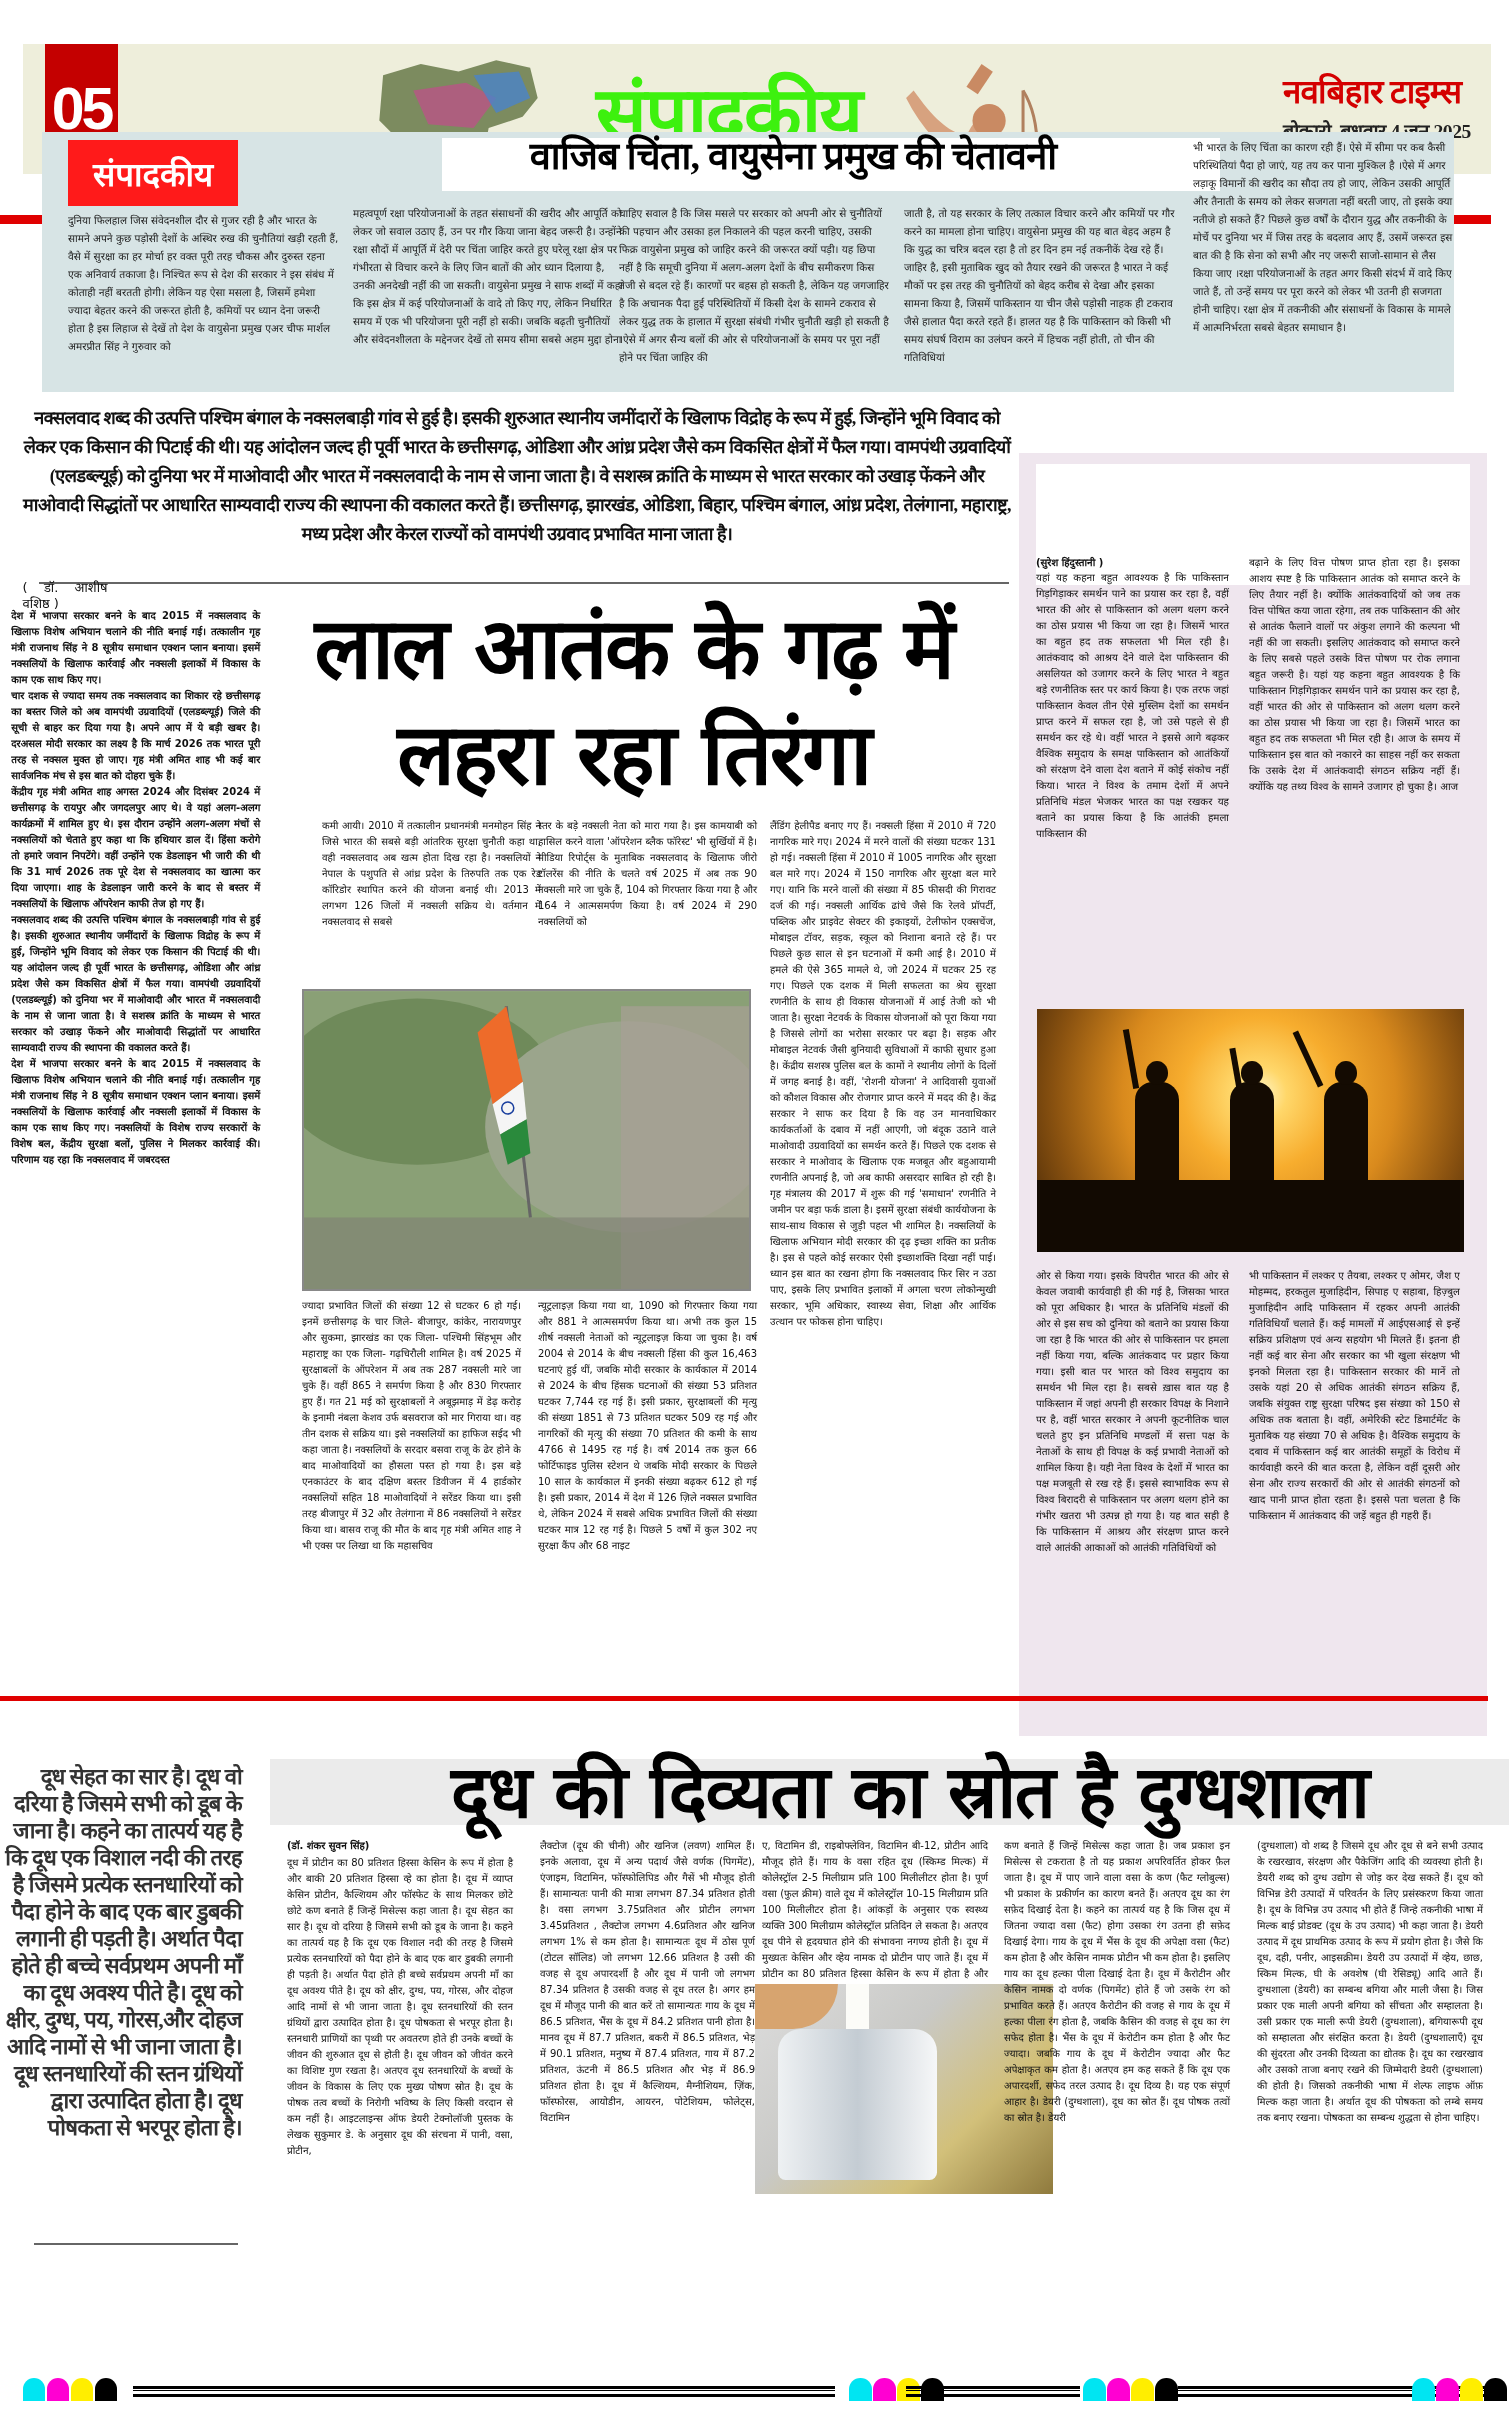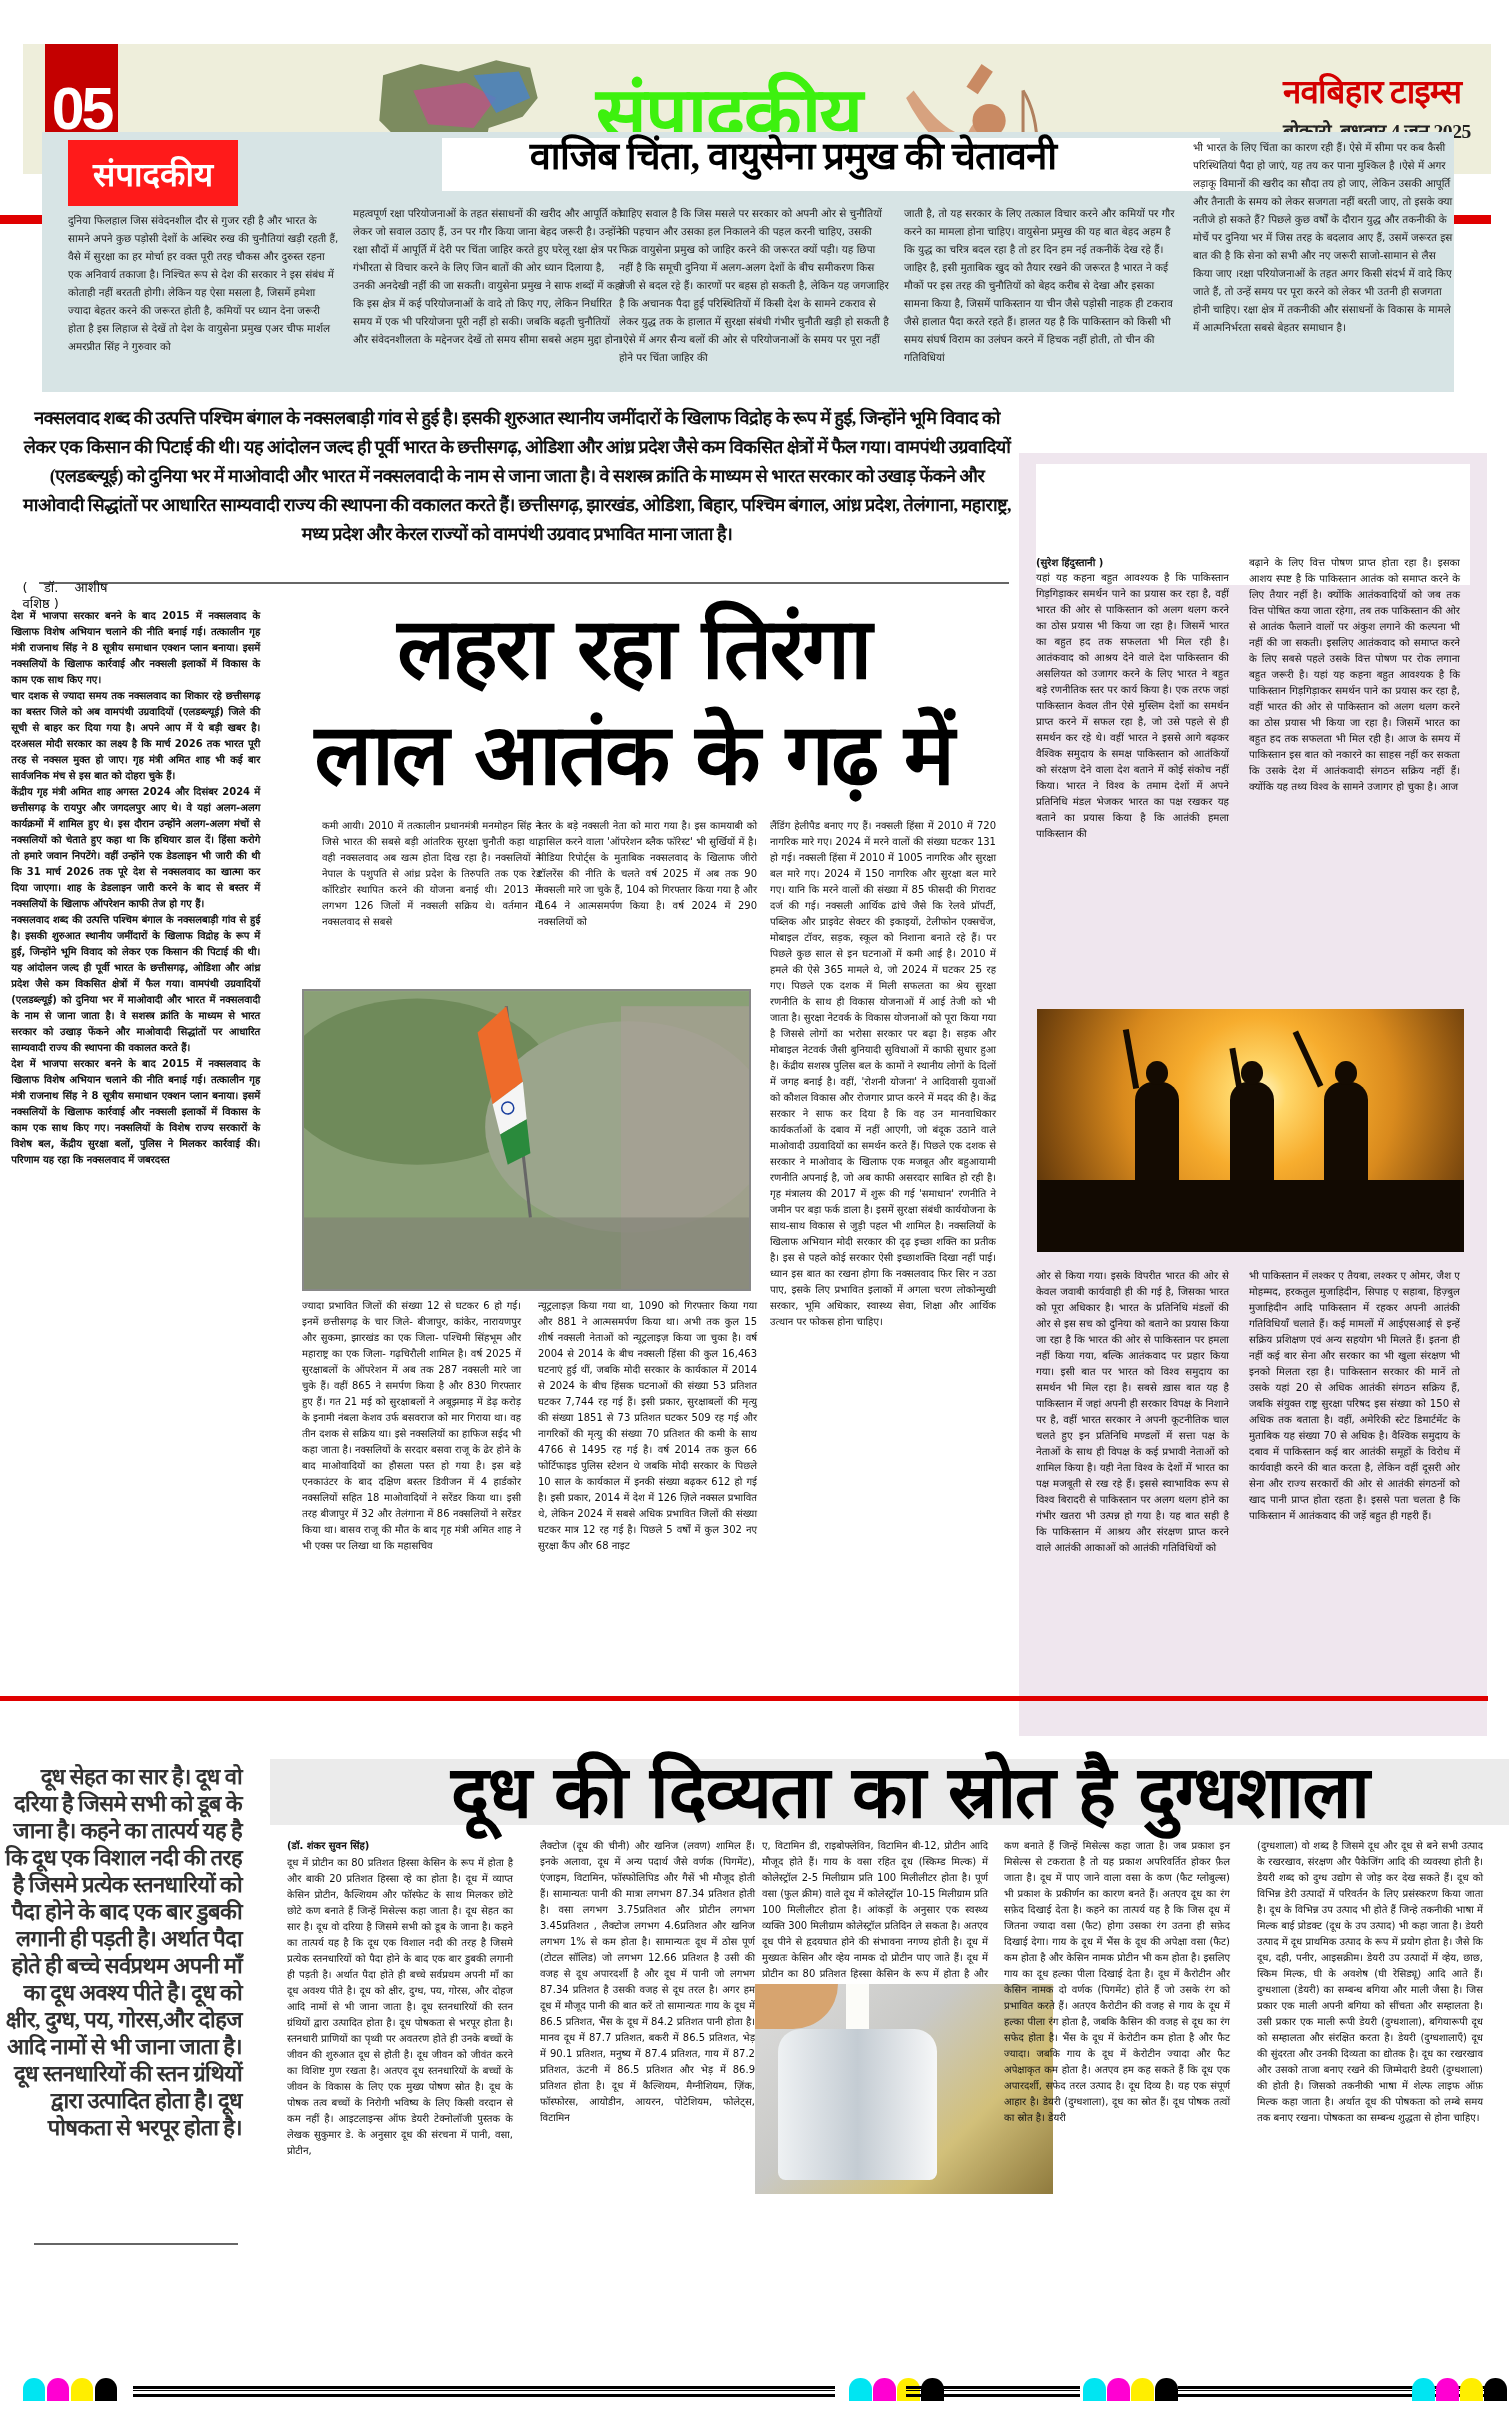--- a/index.html
+++ b/index.html
@@ -106,22 +106,22 @@
 <div class="abs txt" style="left:22.6px;top:580px;width:85px;font-size:13px;">( डॉ. आशीष वशिष्ठ )</div>
 <div class="abs txt" style="left:11.3px;top:608px;width:249px;">
   <p>देश में भाजपा सरकार बनने के बाद 2015 में नक्सलवाद के खिलाफ विशेष अभियान चलाने की नीति बनाई गई। तत्कालीन गृह मंत्री राजनाथ सिंह ने 8 सूत्रीय समाधान एक्शन प्लान बनाया। इसमें नक्सलियों के खिलाफ कार्रवाई और नक्सली इलाकों में विकास के काम एक साथ किए गए।</p>
   <p>चार दशक से ज्यादा समय तक नक्सलवाद का शिकार रहे छत्तीसगढ़ का बस्तर जिले को अब वामपंथी उग्रवादियों (एलडब्ल्यूई) जिले की सूची से बाहर कर दिया गया है। अपने आप में ये बड़ी खबर है। दरअसल मोदी सरकार का लक्ष्य है कि मार्च 2026 तक भारत पूरी तरह से नक्सल मुक्त हो जाए। गृह मंत्री अमित शाह भी कई बार सार्वजनिक मंच से इस बात को दोहरा चुके हैं।</p>
   <p>केंद्रीय गृह मंत्री अमित शाह अगस्त 2024 और दिसंबर 2024 में छत्तीसगढ़ के रायपुर और जगदलपुर आए थे। वे यहां अलग-अलग कार्यक्रमों में शामिल हुए थे। इस दौरान उन्होंने अलग-अलग मंचों से नक्सलियों को चेताते हुए कहा था कि हथियार डाल दें। हिंसा करोगे तो हमारे जवान निपटेंगे। वहीं उन्होंने एक डेडलाइन भी जारी की थी कि 31 मार्च 2026 तक पूरे देश से नक्सलवाद का खात्मा कर दिया जाएगा। शाह के डेडलाइन जारी करने के बाद से बस्तर में नक्सलियों के खिलाफ ऑपरेशन काफी तेज हो गए हैं।</p>
   <p>नक्सलवाद शब्द की उत्पत्ति पश्चिम बंगाल के नक्सलबाड़ी गांव से हुई है। इसकी शुरुआत स्थानीय जमींदारों के खिलाफ विद्रोह के रूप में हुई, जिन्होंने भूमि विवाद को लेकर एक किसान की पिटाई की थी। यह आंदोलन जल्द ही पूर्वी भारत के छत्तीसगढ़, ओडिशा और आंध्र प्रदेश जैसे कम विकसित क्षेत्रों में फैल गया। वामपंथी उग्रवादियों (एलडब्ल्यूई) को दुनिया भर में माओवादी और भारत में नक्सलवादी के नाम से जाना जाता है। वे सशस्त्र क्रांति के माध्यम से भारत सरकार को उखाड़ फेंकने और माओवादी सिद्धांतों पर आधारित साम्यवादी राज्य की स्थापना की वकालत करते हैं।</p>
   <p>देश में भाजपा सरकार बनने के बाद 2015 में नक्सलवाद के खिलाफ विशेष अभियान चलाने की नीति बनाई गई। तत्कालीन गृह मंत्री राजनाथ सिंह ने 8 सूत्रीय समाधान एक्शन प्लान बनाया। इसमें नक्सलियों के खिलाफ कार्रवाई और नक्सली इलाकों में विकास के काम एक साथ किए गए। नक्सलियों के विशेष राज्य सरकारों के विशेष बल, केंद्रीय सुरक्षा बलों, पुलिस ने मिलकर कार्रवाई की। परिणाम यह रहा कि नक्सलवाद में जबरदस्त</p>
 </div>
 
 <div class="abs" id="naxal-headline">
+  <div>लाल आतंक के गढ़ में</div>
   <div>लहरा रहा तिरंगा</div>
-  <div>लाल आतंक के गढ़ में</div>
 </div>
 
 <div class="abs txt" style="left:302px;top:818px;width:219px;margin-left:20px;">कमी आयी। 2010 में तत्कालीन प्रधानमंत्री मनमोहन सिंह ने जिसे भारत की सबसे बड़ी आंतरिक सुरक्षा चुनौती कहा था, वही नक्सलवाद अब खत्म होता दिख रहा है। नक्सलियों ने नेपाल के पशुपति से आंध्र प्रदेश के तिरुपति तक एक रेड कॉरिडोर स्थापित करने की योजना बनाई थी। 2013 में लगभग 126 जिलों में नक्सली सक्रिय थे। वर्तमान में नक्सलवाद से सबसे</div>
 <div class="abs txt" style="left:538px;top:818px;width:219px;">स्तर के बड़े नक्सली नेता को मारा गया है। इस कामयाबी को हासिल करने वाला 'ऑपरेशन ब्लैक फॉरेस्ट' भी सुर्खियों में है। मीडिया रिपोर्ट्स के मुताबिक नक्सलवाद के खिलाफ जीरो टॉलरेंस की नीति के चलते वर्ष 2025 में अब तक 90 नक्सली मारे जा चुके हैं, 104 को गिरफ्तार किया गया है और 164 ने आत्मसमर्पण किया है। वर्ष 2024 में 290 नक्सलियों को</div>
 
 <div class="abs" id="naxal-photo">
   <svg width="449" height="302" viewBox="0 0 595 400">
     <rect x="0" y="0" width="595" height="400" fill="#8aa076"></rect>
     <ellipse cx="150" cy="120" rx="180" ry="110" fill="#6f8a5a"></ellipse>
     <ellipse cx="430" cy="180" rx="190" ry="140" fill="#9ba58c"></ellipse>

